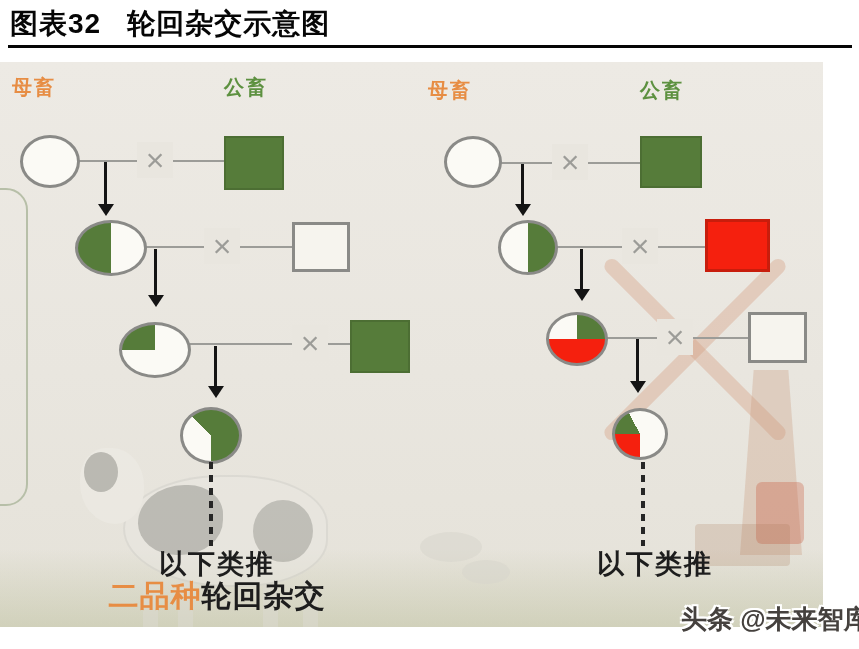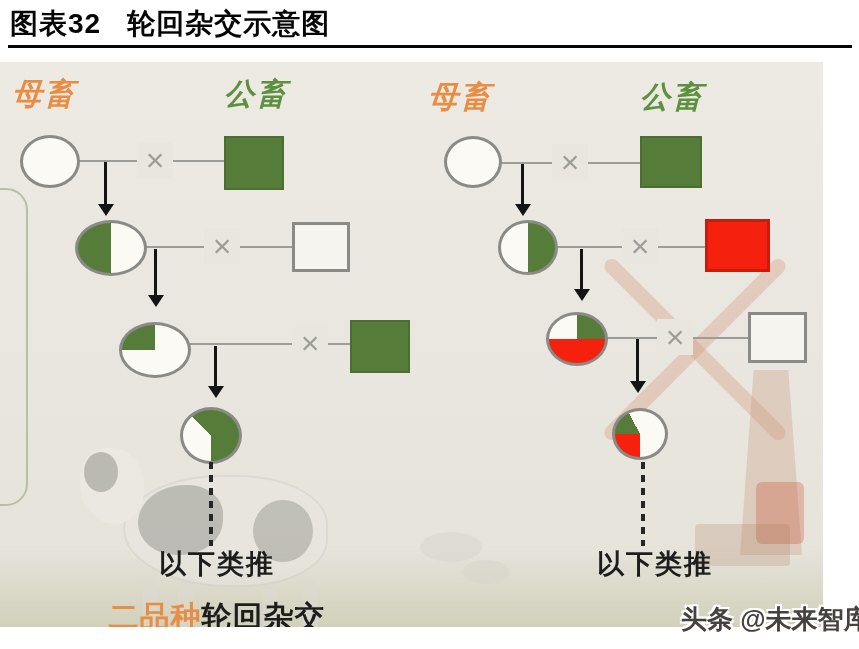--- a/index.html
+++ b/index.html
@@ -35,21 +35,21 @@
               border-radius:48% 44% 42% 52%; box-shadow:inset 0 0 0 2px rgba(140,140,135,.25); }
   .cow-patch1 { left:70px; top:55px; width:85px; height:70px; background:#93938e; border-radius:60% 45% 55% 50%; }
   .cow-patch2 { left:185px; top:70px; width:60px; height:62px; background:#9b9b95; border-radius:50%; }
   .cow-head { left:12px; top:18px; width:64px; height:76px; background:#efede7; border-radius:45% 55% 50% 60%; }
   .cow-head-patch { left:16px; top:22px; width:34px; height:40px; background:#8f8f89; border-radius:50%; }
   .cow-leg { top:150px; width:15px; height:68px; background:#dcdad2; }
   .leg1{left:75px;} .leg2{left:110px;} .leg3{left:195px;} .leg4{left:235px;}
   .ghost-blob { background:#d7d5cc; opacity:.55; border-radius:50%; }
 
   
-  .sexlabel { font-size:30px; font-weight:800; letter-spacing:2px; white-space:nowrap;font-style:italic; }
+  .sexlabel { font-size:20px; font-weight:800; letter-spacing:2px; white-space:nowrap; }
   .female { color:#e78d44; }
   .male   { color:#5d9140; }
 
   
   .circle { border-radius:50%; border:3px solid #8a8a87; background:#fbfaf5; }
   .f-half-left  { background:conic-gradient(from 180deg, #567c3a 0 180deg, #fbfaf5 180deg 360deg); }
   .f-half-right { background:conic-gradient(#567c3a 0 180deg, #fbfaf5 180deg 360deg); }
   .f-quarter-tl { background:conic-gradient(from 270deg, #567c3a 0 90deg, #fbfaf5 90deg 360deg); }
   .f-five-eighths { background:conic-gradient(from 180deg, #fbfaf5 0 135deg, #567c3a 135deg 360deg); }
   .f-tri-big   { background:conic-gradient(#567c3a 0 90deg, #f5200e 90deg 270deg, #fbfaf5 270deg 360deg); }
@@ -132,21 +132,21 @@
     <div class="fig-el cross" style="left:292px;top:263px;">×</div>
     <div class="fig-el circle f-quarter-tl" style="left:119px;top:260px;width:72px;height:56px;"></div>
     <div class="fig-el square sq-green" style="left:350px;top:258px;width:60px;height:53px;"></div>
     <div class="fig-el vline" style="left:214px;top:284px;height:42px;"></div>
     <div class="fig-el ahead" style="left:208px;top:324px;"></div>
 
     <div class="fig-el circle f-five-eighths" style="left:180px;top:345px;width:62px;height:57px;"></div>
     <div class="fig-el vdash" style="left:209px;top:400px;height:84px;"></div>
 
     <div class="fig-el cap1" style="left:77px;top:484px;width:280px;">以下类推</div>
-    <div class="fig-el cap2" style="left:77px;top:535px;width:280px;">
+    <div class="fig-el cap2" style="left:77px;top:514px;width:280px;">
       <span class="breed">二品种</span><span class="suffix">轮回杂交</span>
     </div>
 
     <div class="fig-el sexlabel female" style="left:428px;top:15px;">母畜</div>
     <div class="fig-el sexlabel male" style="left:640px;top:15px;">公畜</div>
 
     <div class="fig-el hline" style="left:500px;top:100px;width:140px;"></div>
     <div class="fig-el cross" style="left:552px;top:82px;">×</div>
     <div class="fig-el circle" style="left:444px;top:74px;width:58px;height:52px;"></div>
     <div class="fig-el square sq-green" style="left:640px;top:74px;width:62px;height:52px;"></div>

